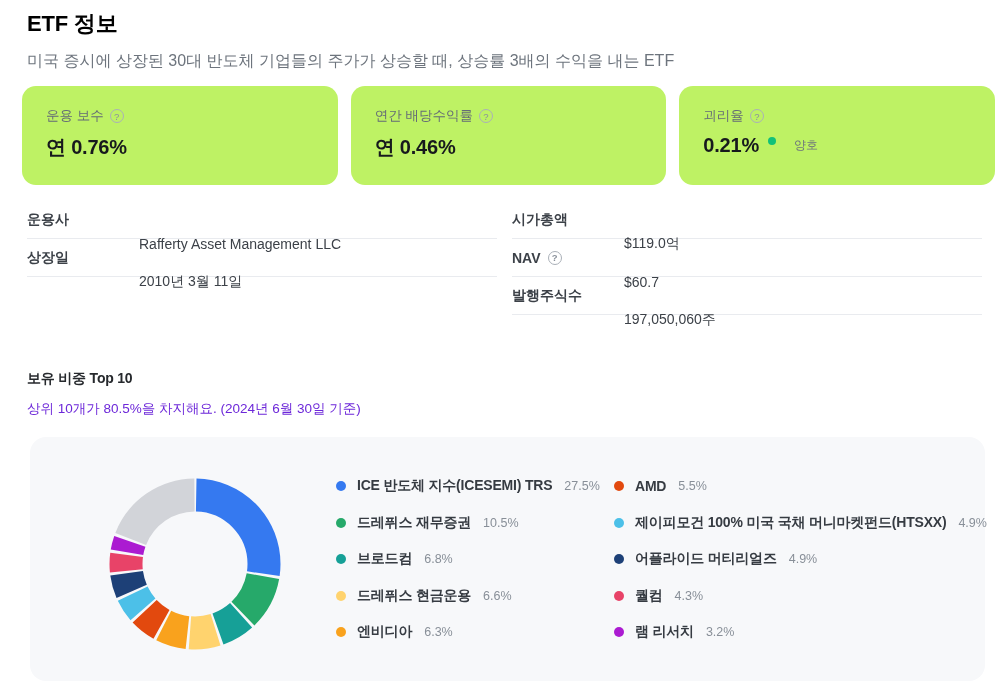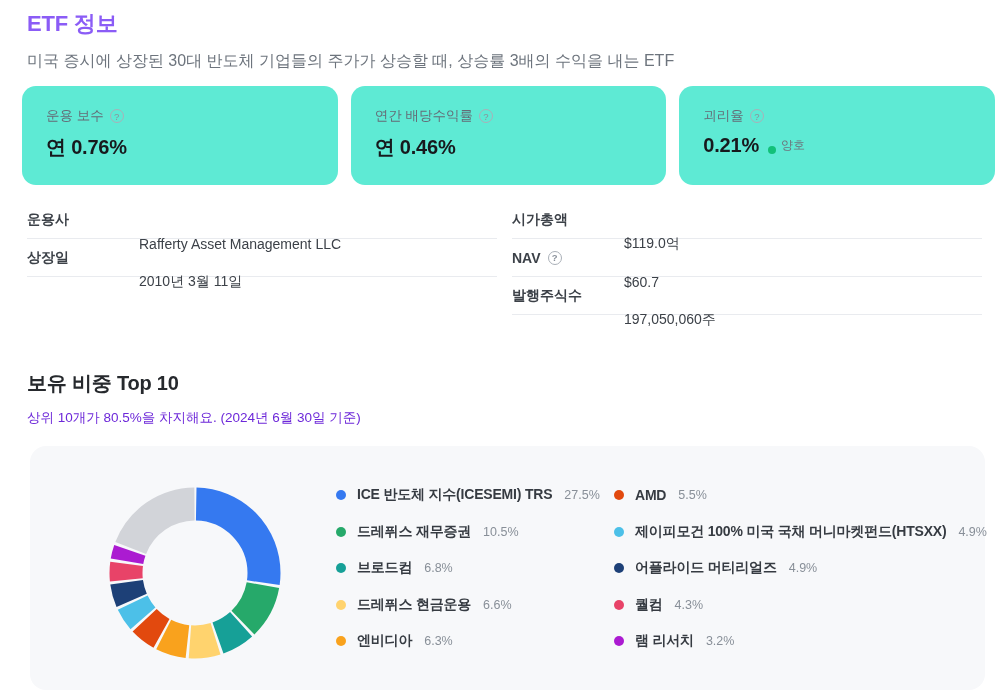--- a/index.html
+++ b/index.html
@@ -7,51 +7,51 @@
   body {
     background:#ffffff;
     font-family:"Liberation Sans", sans-serif;
     color:#33373d;
     overflow:hidden;
   }
   .page { padding-top:9px; }
 
   
   .etf-header { margin-left:27px; }
-  .etf-title { font-size:22px; font-weight:700; color:#8b5cf6; letter-spacing:-0.2px; }
+  .etf-title { font-size:22px; font-weight:700; color:#000000; letter-spacing:-0.2px; }
   .etf-subtitle { margin-top:12px; font-size:16px; color:#6d747d; }
 
   
   .stat-cards { display:flex; gap:13px; margin:14px 6px 0 22px; }
-  .stat-card { flex:1; background:#5eead4; border-radius:14px; padding:21px 24px 24px; }
+  .stat-card { flex:1; background:#bef264; border-radius:14px; padding:21px 24px 24px; }
   .stat-label { font-size:13.5px; color:#646b76; display:flex; align-items:center; gap:6px; }
   .stat-value-row { margin-top:9px; display:flex; align-items:center; gap:9px; }
   .stat-value { font-size:20px; font-weight:700; color:#17191d; letter-spacing:-0.2px; }
-  .badge { display:flex; align-items:flex-end; gap:5px; font-size:12px; color:#6d747d; }
+  .badge { display:flex; align-items:flex-start; gap:18px; font-size:12px; color:#6d747d; }
   .badge-dot { width:8px; height:8px; border-radius:50%; }
 
   .help {
     width:14px; height:14px; flex:none;
     border:1px solid #aab0b8; border-radius:50%;
     font-size:9.5px; color:#8a919b;
     display:inline-flex; align-items:center; justify-content:center;
     cursor:pointer; background:transparent;
   }
   .help::after { content:"?"; }
 
   
   .info-tables { display:flex; gap:15px; margin:16px 19px 0 27px; }
   .info-col { flex:1; }
   .info-row { display:flex; align-items:center; height:38px; border-bottom:1px solid #e9ebef; font-size:14px; }
   .info-label { width:112px; flex:none; font-weight:700; color:#3c4148; display:flex; gap:7px; align-items:center; }
   .info-value { color:#3c4148;margin-top:48px; }
 
   
   .holdings-header { margin:55px 0 0 27px; }
-  .holdings-title { font-size:20px; font-weight:700; color:#26292d; letter-spacing:-0.2px; }
+  .holdings-title { font-size:14px; font-weight:700; color:#26292d; letter-spacing:-0.2px; }
   .holdings-subtitle { margin-top:12px; font-size:13.5px; color:#6d28d9; }
 
   .chart-card {
     margin:19px 16px 0 30px;
     background:#f7f8fa;
     border-radius:16px;
     height:244px;
     display:flex; align-items:center;
   }
   .donut-wrap { margin-left:70px; margin-top:10px; width:190px; height:190px; flex:none; }

